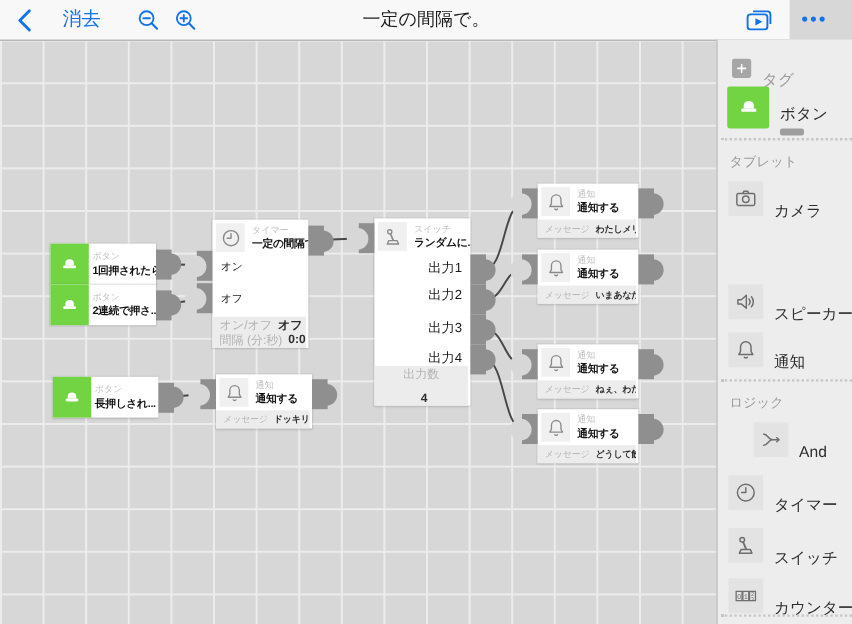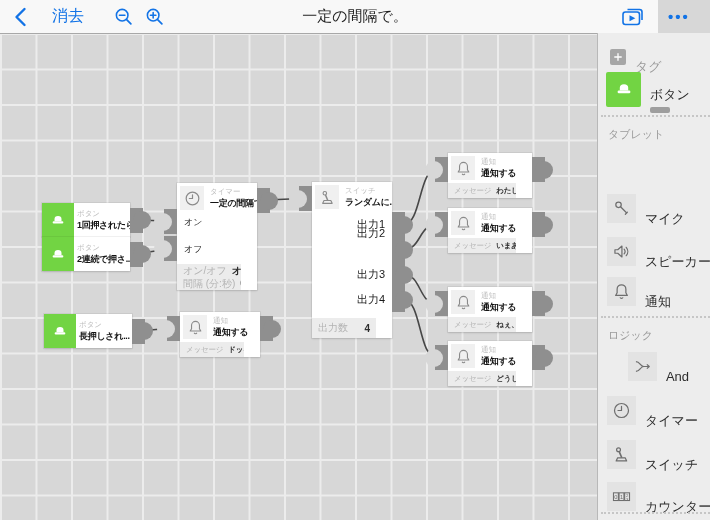--- a/index.html
+++ b/index.html
@@ -41,21 +41,21 @@
   }
   .nhead{display:flex;align-items:center;height:100%;}
   .nhead.fixed{height:26px;padding-top:2px;}
   .icsq{width:24px;height:24px;background:#f0f0f0;margin:2px 3px 2px 3px;flex:none;
         display:flex;align-items:center;justify-content:center;}
   .greensq{width:32px;height:100%;background:#72d443;flex:none;
         display:flex;align-items:center;justify-content:center;}
   .ntext{padding:2px 2px 2px 3px;overflow:hidden;white-space:nowrap;}
   .ntype{font-size:7.5px;color:#bdbdbd;line-height:10px;}
   .ntitle{font-size:9px;font-weight:bold;color:#141414;line-height:12px;letter-spacing:-0.3px;}
-  .nfoot{position:absolute;left:0;right:16px;bottom:0;background:#ececec;}
+  .nfoot{position:absolute;left:0;right:2px;bottom:0;background:#ececec;}
   .frow{display:flex;justify-content:space-between;align-items:center;height:13px;padding:0 6px;
         font-size:10px;white-space:nowrap;overflow:hidden;}
   .frow.msg{justify-content:flex-start;height:15px;font-size:7.5px;letter-spacing:-0.2px;}
   .flabel{color:#b3b3b3;}
   .fvalue{color:#2e2e2e;font-weight:bold;margin-left:5px;}
   .rowlabel{position:absolute;left:7px;font-size:9px;color:#1a1a1a;line-height:12px;}
   .outlabel{position:absolute;right:7px;font-size:11px;color:#1a1a1a;line-height:12px;}
   
   .pout{position:absolute;right:-13px;width:13px;height:25px;background:#8f8f8f;cursor:pointer;}
   .pout::after{content:"";position:absolute;right:-8px;top:50%;margin-top:-9px;
@@ -208,25 +208,25 @@
             <path d="M9.4 8.7 12.3 15.6" stroke="#8a8a8a" stroke-width="1.8"></path>
             <path d="M7.6 15.8h8.6l1.7 3.6H5.9z" fill="none" stroke="#8a8a8a" stroke-width="1.4" stroke-linejoin="round"></path>
           </svg>
       </div>
       <div class="ntext">
         <div class="ntype">スイッチ</div>
         <div class="ntitle">ランダムに...</div>
       </div>
     </div>
     <div class="outlabel" style="top:36px;">出力1</div>
-    <div class="outlabel" style="top:45px;">出力2</div>
+    <div class="outlabel" style="top:58px;">出力2</div>
     <div class="outlabel" style="top:86px;">出力3</div>
     <div class="outlabel" style="top:111px;">出力4</div>
     <div class="nfoot">
-      <div class="frow" style="height:20px;">
+      <div class="frow" style="height:33px;flex-direction:column;">
         <span class="flabel">出力数</span>
         <span class="fvalue">4</span>
       </div>
     </div>
     <div class="pin" style="top:4px;"></div>
     <div class="pout" style="top:30px;"></div>
     <div class="pout" style="top:55px;"></div>
     <div class="pout" style="top:80px;"></div>
     <div class="pout" style="top:105px;"></div>
   </div>
@@ -384,30 +384,31 @@
     </div>
     <div>
       <div class="sb-label">ボタン</div>
       <div class="sb-batt" style="margin-left:9px;"></div>
     </div>
   </div>
 
   <div class="sb-abs sb-div" style="top:82px;"></div>
   <div class="sb-abs sb-sec" style="top:94px;">タブレット</div>
 
-
-  <div class="sb-abs sb-row" style="top:161px;height:29px;">
-    <div class="sb-ic">
-      <svg width="21" height="21" viewBox="0 0 24 24">
-          <circle cx="8.6" cy="7.8" r="3.1" fill="none" stroke="#6e6e6e" stroke-width="1.4"></circle>
-          <path d="M10.9 10 18 17.2M16.4 18.6l2.4-2.4" fill="none" stroke="#6e6e6e" stroke-width="1.4" stroke-linecap="round"></path>
-        </svg>
-    </div>
-    <div class="sb-label">マイク</div>
-  </div>
+  <div class="sb-abs sb-row" style="top:118px;height:29px;">
+    <div class="sb-ic">
+      <svg width="21" height="21" viewBox="0 0 24 24">
+          <path d="M9 7.2 10.2 5h3.6L15 7.2" fill="none" stroke="#6e6e6e" stroke-width="1.4"></path>
+          <rect x="3.5" y="7.2" width="17" height="11.3" rx="1.5" fill="none" stroke="#6e6e6e" stroke-width="1.4"></rect>
+          <circle cx="12" cy="12.6" r="3.1" fill="none" stroke="#6e6e6e" stroke-width="1.4"></circle>
+        </svg>
+    </div>
+    <div class="sb-label">カメラ</div>
+  </div>
+
 
   <div class="sb-abs sb-row" style="top:204px;height:29px;">
     <div class="sb-ic">
       <svg width="21" height="21" viewBox="0 0 24 24">
           <path d="M4.5 10h3.2L12.5 5.8v12.4L7.7 14H4.5z" fill="none" stroke="#6e6e6e" stroke-width="1.4" stroke-linejoin="round"></path>
           <path d="M15 9.3a4.2 4.2 0 0 1 0 5.4M17.4 7.2a7.4 7.4 0 0 1 0 9.6" fill="none" stroke="#6e6e6e" stroke-width="1.4" stroke-linecap="round"></path>
         </svg>
     </div>
     <div class="sb-label">スピーカー</div>
   </div>

